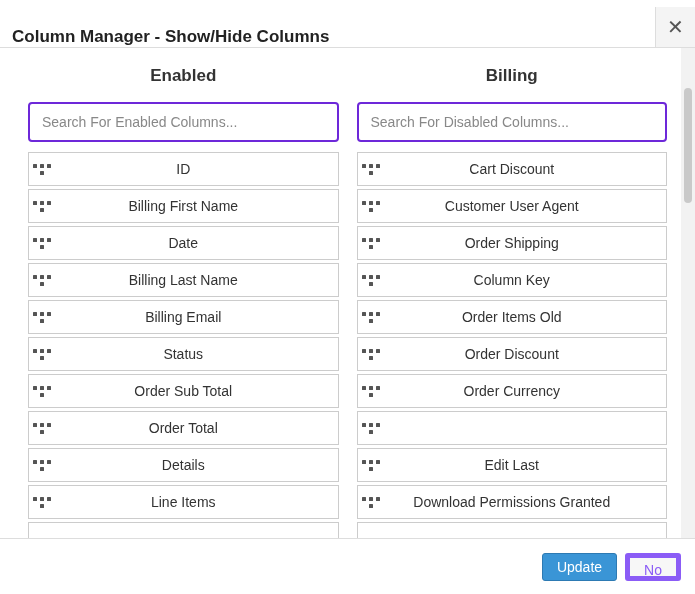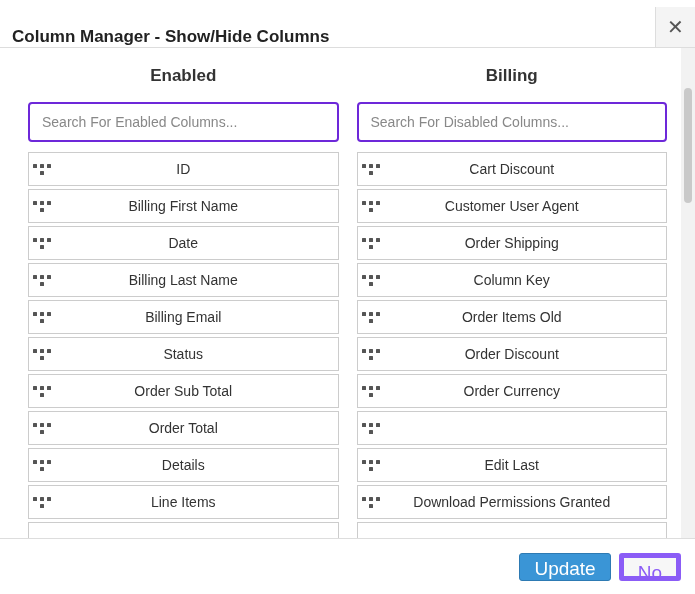--- a/index.html
+++ b/index.html
@@ -19,21 +19,21 @@
   .search { width:100%; height:40px; border:2px solid #6d28d9; border-radius:4px; padding:0 12px; font-size:14px; color:#555; margin-bottom:10px; outline:none; }
   .search::placeholder { color:#888; }
 
   .list { display:flex; flex-direction:column; gap:3px; }
   .item { border:1px solid #ccc; height:34px; display:flex; align-items:center; cursor:move; background:#fff; }
   .handle { width:26px; display:flex; flex-wrap:wrap; align-content:center; justify-content:center; gap:3px 3px; padding:0 4px; }
   .handle span { width:4px; height:4px; background:#555; border-radius:0.5px; }
   .item-label { flex:1; text-align:center; font-size:14px; color:#333; padding-right:26px; }
 
   .footer { border-top:1px solid #ddd; display:flex; justify-content:flex-end; align-items:center; gap:8px; padding:12px 14px; height:56px; }
-  .btn { height:28px; border-radius:3px; font-size:19px; padding:4px 14px; cursor:pointer; }
+  .btn { height:28px; border-radius:3px; font-size:14px; padding:4px 14px; cursor:pointer; }
   .btn-primary { background:#3a95d6; border:1px solid #2d7ab3; color:#fff; }
   .btn-secondary { background:#f7f7f7; border:5px solid #8b5cf6; color:#8b5cf6; }
 </style>
 </head>
 <body>
 
 <div class="modal">
 
   <div class="titlebar">
     <h1>Column Manager - Show/Hide Columns</h1>

